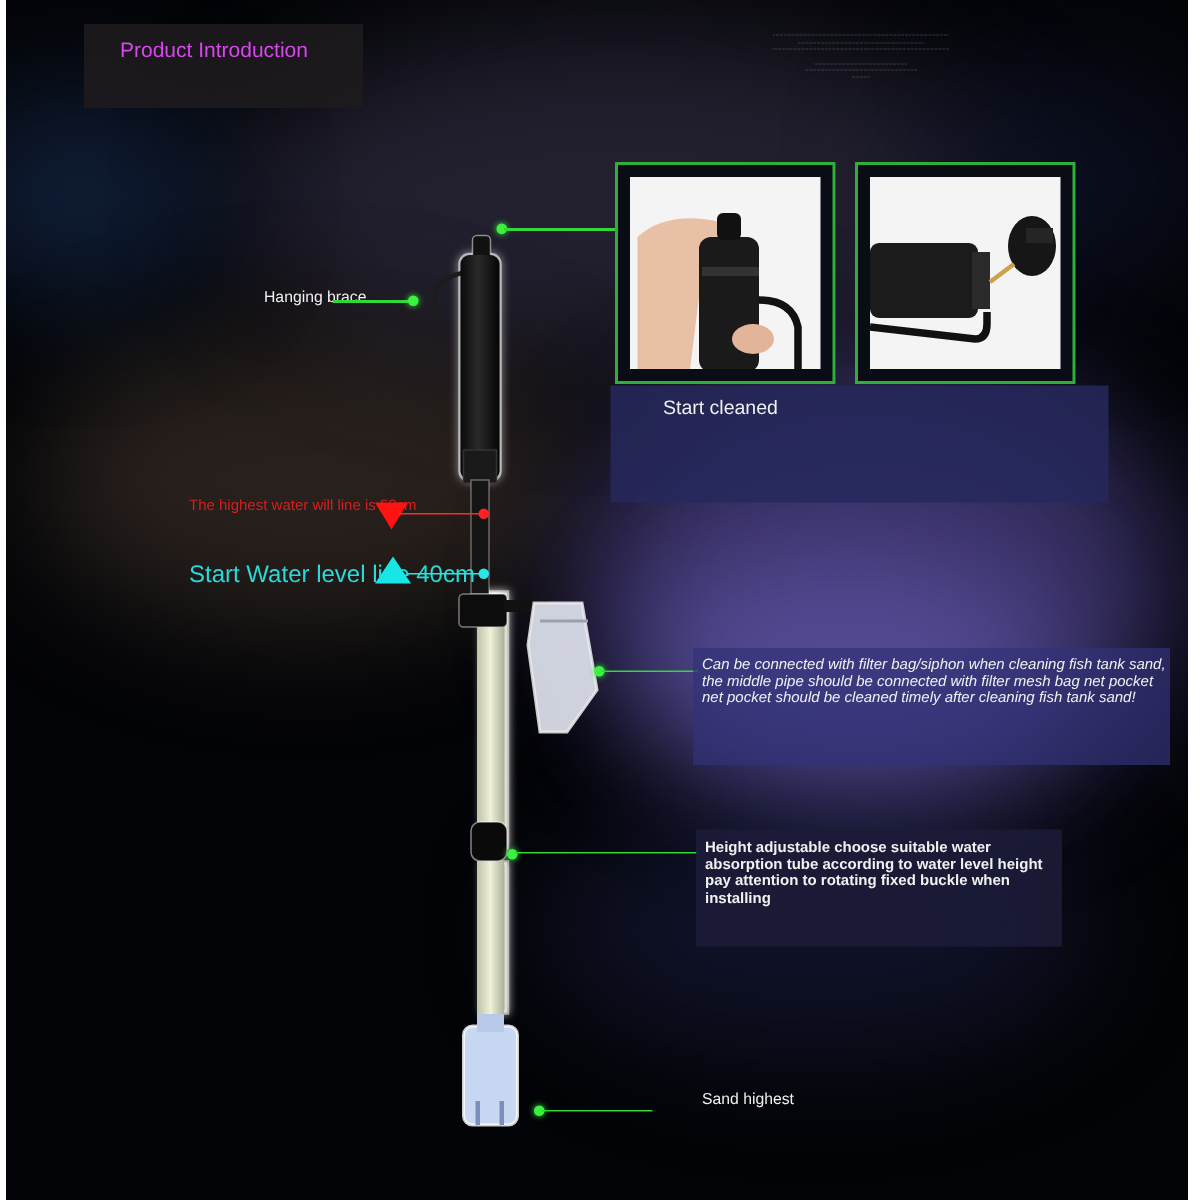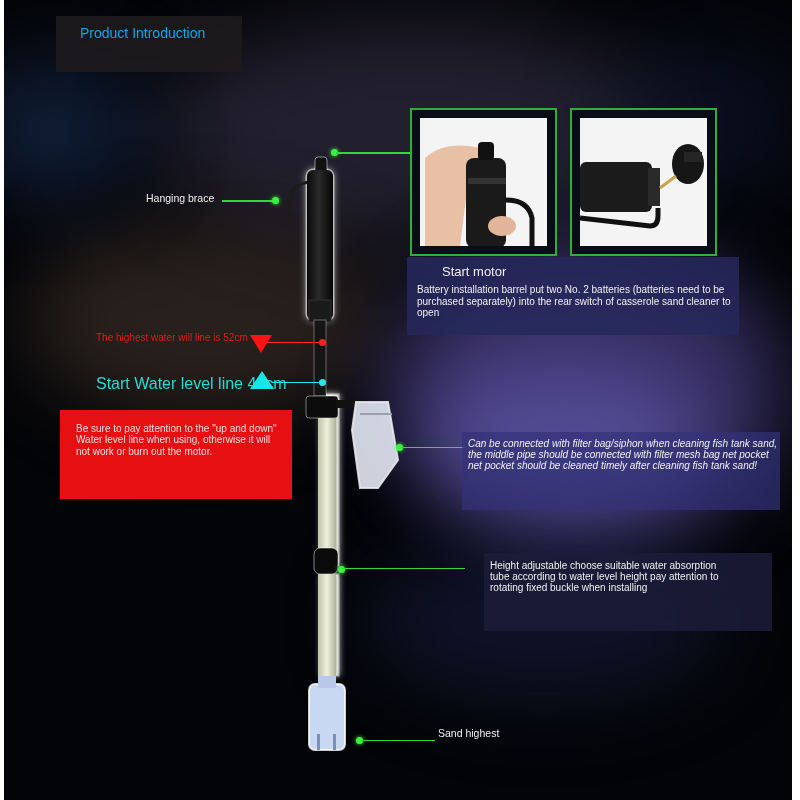--- a/index.html
+++ b/index.html
@@ -18,21 +18,21 @@
     .g4 { left: 420px; top: 360px; width: 280px; height: 160px; background: rgba(120,110,210,0.45); }
     .g5 { left: -40px; top: 60px; width: 180px; height: 140px; background: rgba(30,60,110,0.45); }
     .g6 { left: 360px; top: 540px; width: 360px; height: 160px; background: rgba(30,35,80,0.45); }
     .g7 { left: 600px; top: 40px; width: 200px; height: 160px; background: rgba(15,20,45,0.6); }
 
     .title-box {
       position: absolute; left: 52px; top: 16px; width: 186px; height: 56px;
       background: rgba(30,27,30,0.9);
     }
     .title-box span {
-      position: absolute; left: 24px; top: 9px; color: #0ea5e9; font-size: 14px;
+      position: absolute; left: 24px; top: 9px; color: #d946ef; font-size: 14px;
     }
     .fine-print {
       position: absolute; left: 380px; top: 22px; width: 380px; text-align: center;
       color: rgba(230,230,230,0.8); font-size: 2.4px; line-height: 4.6px; letter-spacing: 0.1px;
     }
     .fine-print p { margin-bottom: 5px; }
 
     
     .photo-frame {
       position: absolute; top: 108px; width: 147px; height: 148px;
@@ -45,30 +45,30 @@
     .callout-dark {
       position: absolute; background: rgba(38,40,92,0.85); color: #f0f0f0;
     }
     .start-box { left: 403px; top: 257px; width: 332px; height: 78px; }
     .start-box .head { position: absolute; left: 35px; top: 7px; font-size: 13px; }
     .start-box .body { position: absolute; left: 10px; top: 27px; width: 320px; font-size: 10px; line-height: 11.5px; }
 
     .filter-box { left: 458px; top: 432px; width: 318px; height: 78px; background: rgba(50,50,120,0.7); }
     .filter-box .body { position: absolute; left: 6px; top: 6px; width: 314px; font-size: 10px; line-height: 11.2px; font-style: italic; }
 
-    .height-box { left: 480px; top: 553px; width: 288px; height: 78px; background: rgba(28,28,58,0.85); }
+    .height-box { left: 460px; top: 553px; width: 244px; height: 78px; background: rgba(28,28,58,0.85); font-weight: bold; }
     .height-box .body { position: absolute; left: 6px; top: 7px; width: 234px; font-size: 10px; line-height: 11.2px; }
 
     .warn-box {
       position: absolute; left: 56px; top: 410px; width: 232px; height: 89px;
       background: #e60f12; color: #f6e0e0;
     }
     .warn-box .body { position: absolute; left: 16px; top: 13px; width: 210px; font-size: 10px; line-height: 11.3px; }
 
-    .label { position: absolute; font-size: 10.5px; color: #f0f0f0; }
+    .label { position: absolute; font-size: 10.5px; color: #f0f0f0; margin-left: 30px; }
     .lbl-hang { left: 142px; top: 192px; }
     .lbl-sand { left: 434px; top: 727px; }
     .lbl-red { left: 92px; top: 332px; color: #d81e1e; font-size: 10px; line-height: 11px; width: 160px; }
     .lbl-cyan { left: 92px; top: 375px; color: #29d9d6; font-size: 16px; }
 
     .line { position: absolute; height: 2px; }
     .green { background: #35d63a; }
     .dot { position: absolute; width: 7px; height: 7px; border-radius: 50%; }
     .dot.green { background: #3bf23f; box-shadow: 0 0 4px #3bf23f; }
     .dot.red { background: #ff2222; }
@@ -192,37 +192,33 @@
         <rect x="68" y="50" width="12" height="38" fill="#2a2a2a"></rect>
         <ellipse cx="108" cy="46" rx="16" ry="20" fill="#161616"></ellipse>
         <rect x="104" y="34" width="18" height="10" fill="#252525"></rect>
         <path d="M80 70 L96 58" stroke="#c9a24a" stroke-width="3"></path>
         <path d="M0 100 L70 108 q8 0 8 -10 l0 -8" fill="none" stroke="#111" stroke-width="5"></path>
       </svg>
     </div>
   </div>
 
   <div class="callout-dark start-box">
-    <span class="head">Start motor</span>
-    <div class="body">Battery installation barrel put two No. 2 batteries (batteries need to be purchased separately) into the rear switch of casserole sand cleaner to open</div>
+    <span class="head">Start cleaned</span>
   </div>
 
   <div class="label lbl-red">The highest water will line is 52cm</div>
   <div class="tri-down"></div>
   <div class="line" style="left:262px; top:342px; width:55px; height:1px; background:#ff2a2a;"></div>
   <div class="dot red" style="left:315px; top:339px;"></div>
 
   <span class="label lbl-cyan">Start Water level line 40cm</span>
   <div class="tri-up"></div>
   <div class="line" style="left:268px; top:382px; width:49px; height:1px; background:#2ae6e6;"></div>
   <div class="dot cyan" style="left:315px; top:379px;"></div>
 
-  <div class="warn-box">
-    <div class="body">Be sure to pay attention to the "up and down" Water level line when using, otherwise it will not work or burn out the motor.</div>
-  </div>
 
   <div class="dot green" style="left:392px; top:444px;"></div>
   <div class="line green" style="left:397px; top:447px; width:64px; height:1px;"></div>
   <div class="callout-dark filter-box">
     <div class="body">Can be connected with filter bag/siphon when cleaning fish tank sand, the middle pipe should be connected with filter mesh bag net pocket net pocket should be cleaned timely after cleaning fish tank sand!</div>
   </div>
 
   <div class="dot green" style="left:334px; top:566px;"></div>
   <div class="line green" style="left:339px; top:568px; width:122px; height:1px;"></div>
   <div class="callout-dark height-box">

